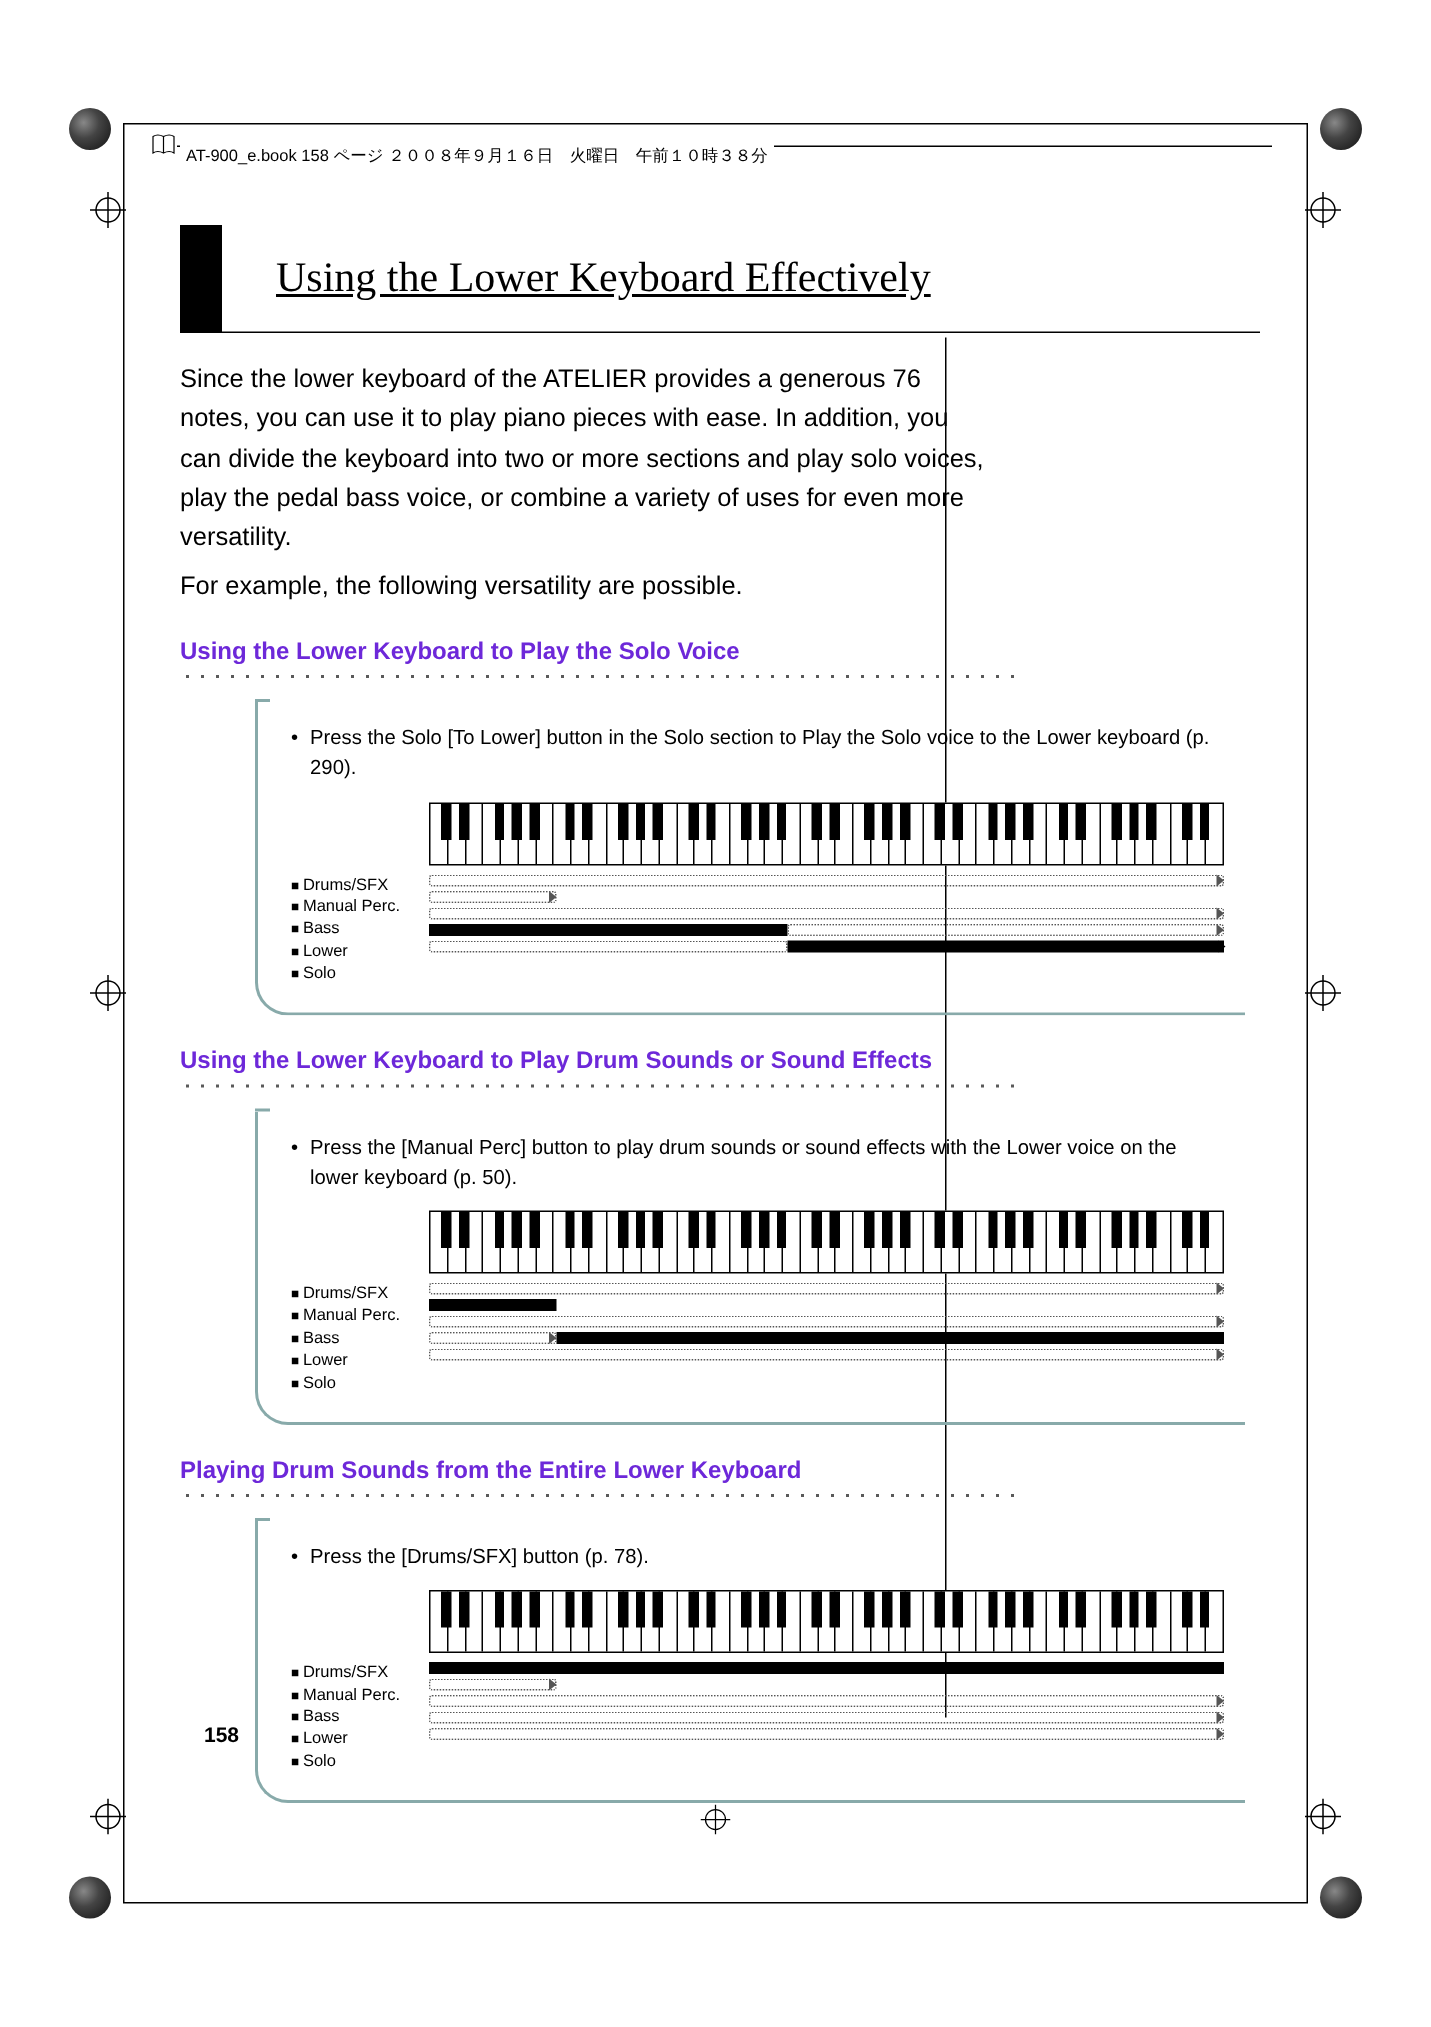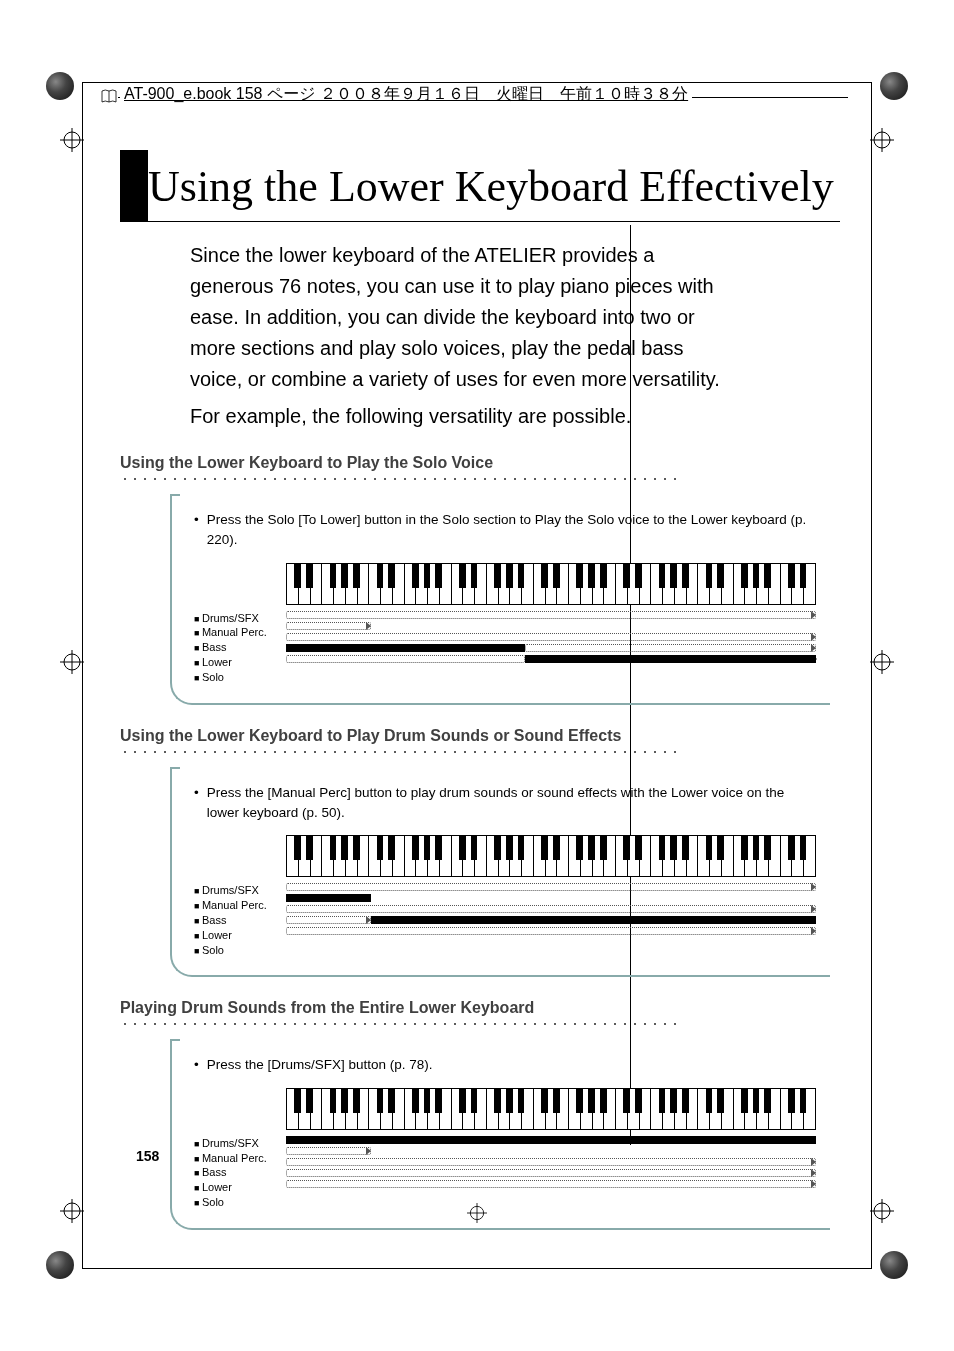--- a/index.html
+++ b/index.html
@@ -36,25 +36,24 @@
     position: absolute;
     left: 106px;
     top: 97px;
     right: 106px;
     height: 1px;
     background: #000;
   }
   .header-text {
     position: absolute;
     left: 120px;
-    top: 84px;
-    font-size: 16px;
+    top: 96px;
+    font-size: 11px;
     background: #fff;
     padding: 0 4px;
-    text-decoration: underline;
   }
   .header-icon {
     position: absolute;
     left: 100px;
     top: 88px;
     width: 18px;
     height: 18px;
     background: #fff;
   }
   .header-icon svg { width: 100%; height: 100%; }
@@ -69,49 +68,50 @@
     align-items: stretch;
   }
   .chapter-bar {
     width: 28px;
     height: 72px;
     background: #000;
   }
   .chapter-title {
     font-family: "Times New Roman", serif;
     font-weight: 300;
-    font-size: 44px;
+    font-size: 28px;
+    padding-left: 36px;
     align-self: center;
+    text-decoration: underline;
   }
   .chapter-underline {
     border-bottom: 1px solid #000;
     margin-left: 28px;
     margin-top: -1px;
   }
   .section-banner {
     margin-top: 24px;
     background: #3b3b3b;
     color: #fff;
     font-size: 24px;
     font-weight: bold;
     padding: 8px 14px;
     font-family: Arial, sans-serif;
   }
   .body-text {
-    margin-left: 70px;
     margin-top: 18px;
-    font-size: 20px;
+    font-size: 17px;
     line-height: 1.55;
     max-width: 540px;
   }
   .sub-heading {
     margin-top: 22px;
     font-size: 16px;
     font-weight: bold;
-    color: #404040;
+    color: #6d28d9;
   }
   .dot-rule {
     margin-top: 4px;
     height: 6px;
     width: 560px;
     background-image: radial-gradient(circle, #5a5a5a 1.2px, transparent 1.2px);
     background-size: 10px 6px;
     background-repeat: repeat-x;
     background-position: 0 50%;
   }
@@ -313,21 +313,21 @@
 
   <p class="body-text">Since the lower keyboard of the ATELIER provides a generous 76 notes, you can use it to play piano pieces with ease. In addition, you can divide the keyboard into two or more sections and play solo voices, play the pedal bass voice, or combine a variety of uses for even more versatility.</p>
   <p class="body-text" style="margin-top:6px;">For example, the following versatility are possible.</p>
 
   <div class="sub-heading">Using the Lower Keyboard to Play the Solo Voice</div>
   <div class="dot-rule"></div>
   <div class="panel">
     <div class="panel-top-stub"></div>
     <div class="bullet-row">
       <span class="bullet-dot">•</span>
-      <span>Press the Solo [To Lower] button in the Solo section to Play the Solo voice to the Lower keyboard (p. 220).</span>
+      <span>Press the Solo [To Lower] button in the Solo section to Play the Solo voice to the Lower keyboard (p. 290).</span>
     </div>
     <div class="diagram-row">
       <div class="legend">
         <div>Drums/SFX</div>
         <div>Manual Perc.</div>
         <div>Bass</div>
         <div>Lower</div>
         <div>Solo</div>
       </div>
       <div class="diagram">

